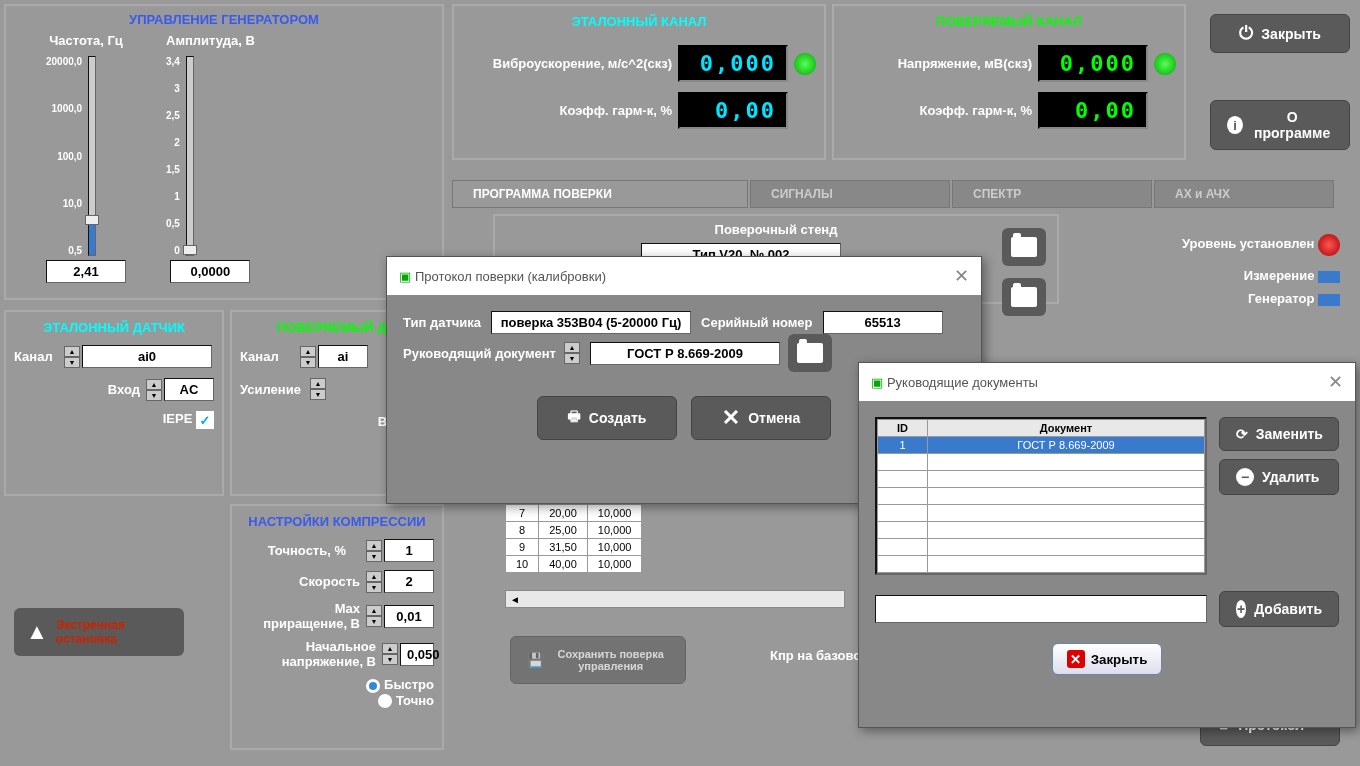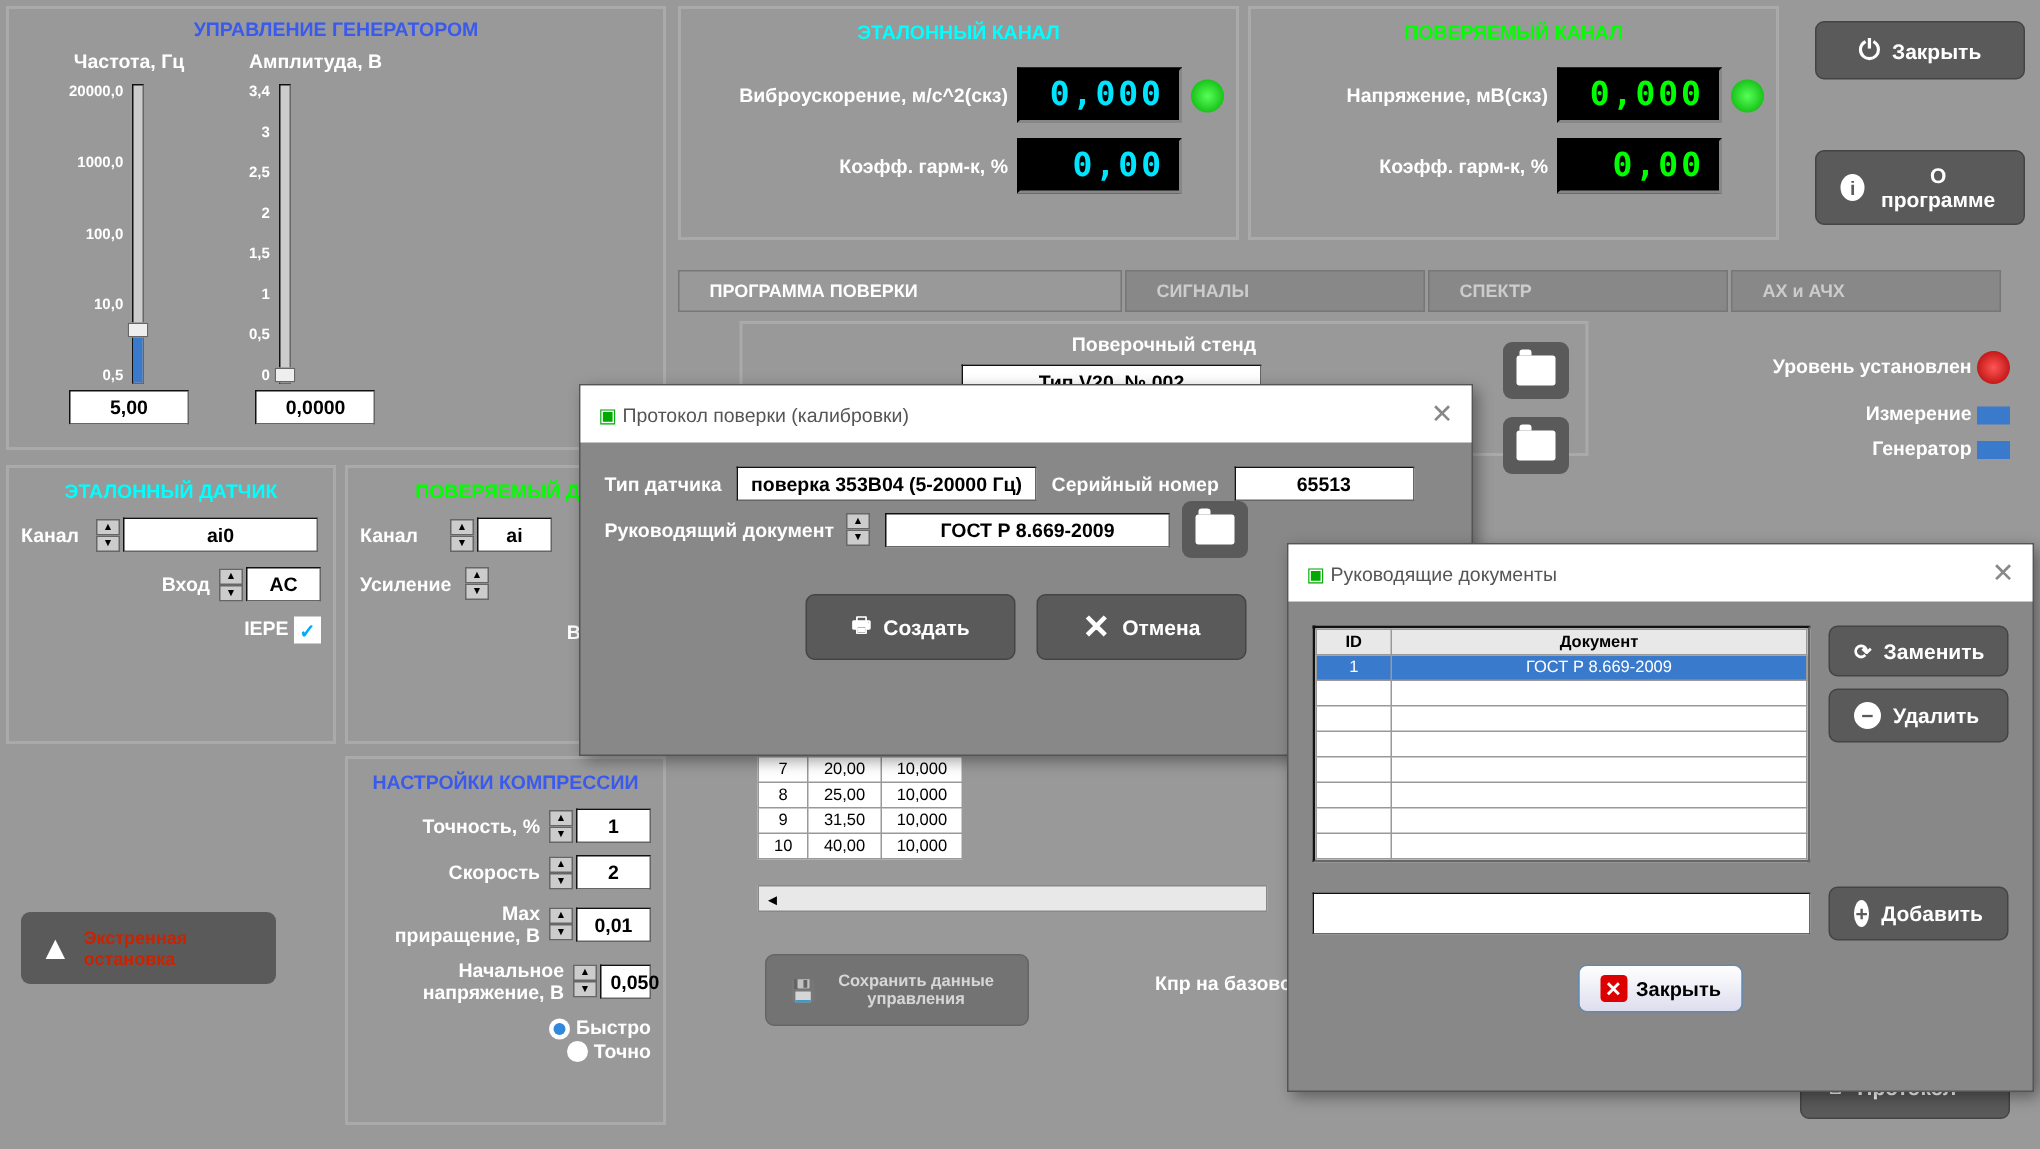--- a/index.html
+++ b/index.html
@@ -56,21 +56,21 @@
           <div class="scale-label">1000,0</div>
           <div class="scale-label">100,0</div>
           <div class="scale-label">10,0</div>
           <div class="scale-label">0,5</div>
         </div>
         <div class="slider-track" style="height:200px;">
           <div class="slider-thumb" style="bottom:30px;"></div>
           <div class="slider-fill" style="height:30px;"></div>
         </div>
       </div>
-      <div class="numfield" style="width:80px; margin-top:4px;">5,00</div>
+      <div class="numfield" style="width:80px; margin-top:4px;">2,41</div>
     </div>
     <div style="text-align:center;">
       <div class="label-white">Амплитуда, В</div>
       <div style="display:flex; align-items:flex-start; margin-top:8px;">
         <div style="display:flex; flex-direction:column; justify-content:space-between; height:200px; margin-right:6px;">
           <div class="scale-label">3,4</div>
           <div class="scale-label">3</div>
           <div class="scale-label">2,5</div>
           <div class="scale-label">2</div>
           <div class="scale-label">1,5</div>
@@ -209,21 +209,21 @@
           <span>▲</span>
           <span>▼</span>
         </div>
       </div>
     </div>
 </div>
 
 <div class="section" style="left:230px; top:504px; width:214px; height:246px; padding:8px;">
   <div class="title-blue" style="margin-bottom:10px;">НАСТРОЙКИ КОМПРЕССИИ</div>
   <div style="display:flex; align-items:center; justify-content:flex-end; margin-bottom:8px;">
-      <span class="label-white" style="margin-right:6px;">Точность, %</span>
+      <span class="label-white" style="margin-right:20px;">Точность, %</span>
       <div class="spinner">
         <div class="spinner-btns">
           <span>▲</span>
           <span>▼</span>
         </div>
         <div class="numfield" style="width:50px;">1</div>
       </div>
     </div>
   <div style="display:flex; align-items:center; justify-content:flex-end; margin-bottom:8px;">
       <span class="label-white" style="margin-right:6px;">Скорость</span>
@@ -291,21 +291,21 @@
         </tr>
   </tbody>
     </table>
 </div>
 <div style="position:absolute; left:505px; top:590px; width:340px; height:18px; background:#e8e8e8; border:1px solid #888;">
   <span style="color:#000; font-size:10px; padding-left:4px;">◄</span>
 </div>
 
 <button class="btn" style="position:absolute; left:510px; top:636px; width:176px; height:48px; opacity:.6;">
   <span>💾</span>
-  <span style="font-size:11px; text-align:center;">Сохранить данные управления</span>
+  <span style="font-size:11px; text-align:center;">Сохранить поверка управления</span>
 </button>
 
 <div class="label-white" style="position:absolute; left:770px; top:648px;">Кпр на базово</div>
 
 <button class="btn" style="position:absolute; right:20px; top:704px; width:140px;">
   <span>🖶</span>
   <span>Протокол</span>
 </button>
 
 <div class="dialog" style="left:386px; top:256px; width:596px; height:248px;">

